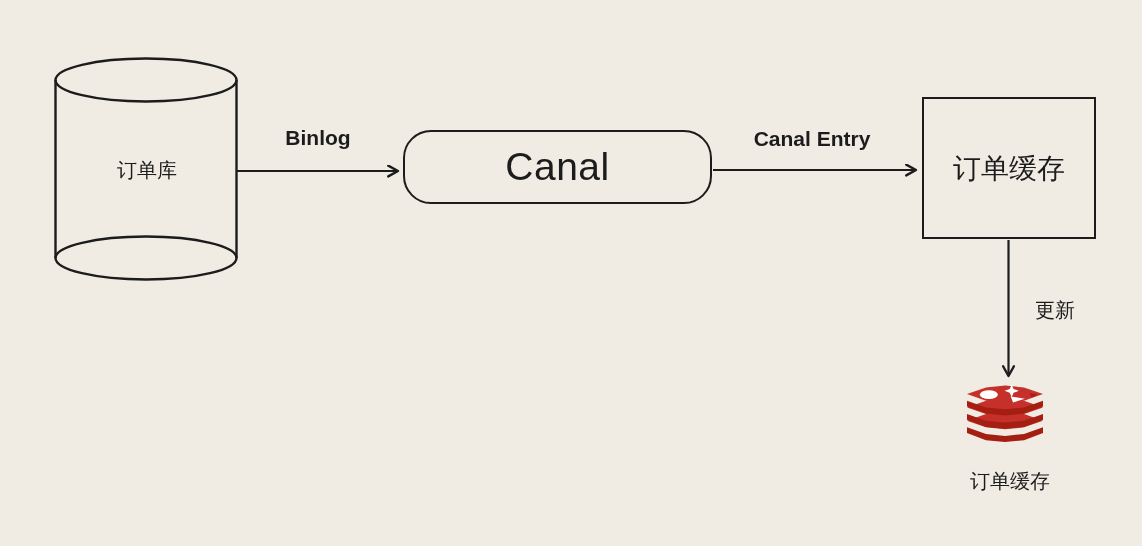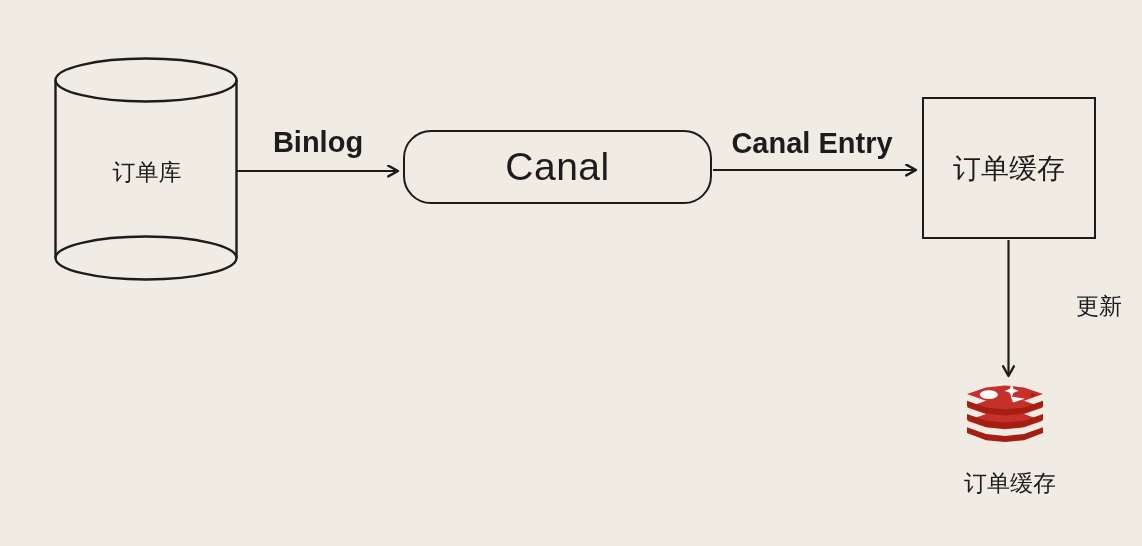--- a/index.html
+++ b/index.html
@@ -44,31 +44,31 @@
     flex-direction: column;
     font-size: 28px;
     line-height: 37px;
     text-align: center;
   }
   .lbl {
     position: absolute;
     white-space: nowrap;
   }
   .edge-lbl-en {
-    font-size: 29px;
+    font-size: 21px;
     font-weight: 600;
     text-align: center;
   }
   .cn {
-    font-size: 23px;
+    font-size: 20px;
     text-align: center;
   }
   #binlog-lbl      { left: 238px; top: 126px; width: 160px; }
   #canal-entry-lbl { left: 717px; top: 127px; width: 190px; }
-  #update-lbl      { left: 1035px; top: 291px; margin-left: 41px; }
+  #update-lbl      { left: 1035px; top: 297px; }
   #db-lbl          { left: 56px;  top: 157px; width: 182px; }
   #cache-lbl       { left: 934px; top: 468px; width: 152px; }
   #redis-icon-wrap {
     position: absolute;
     left: 967px; top: 384px;
     width: 76px; height: 62px;
   }
 </style>
 </head>
 <body>

